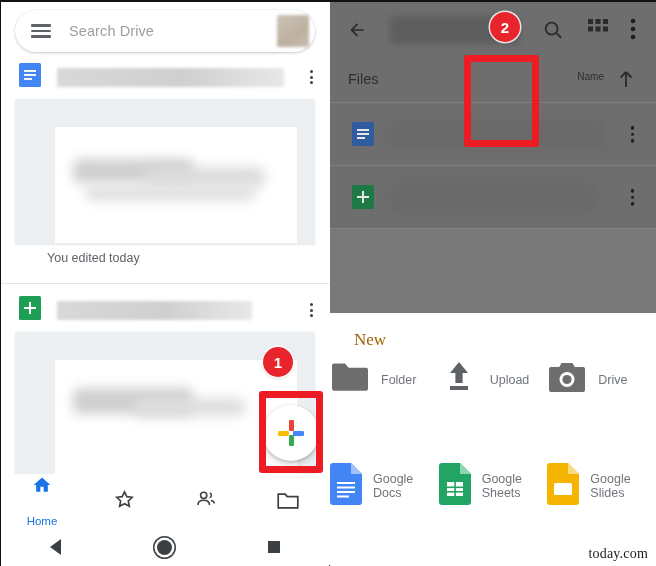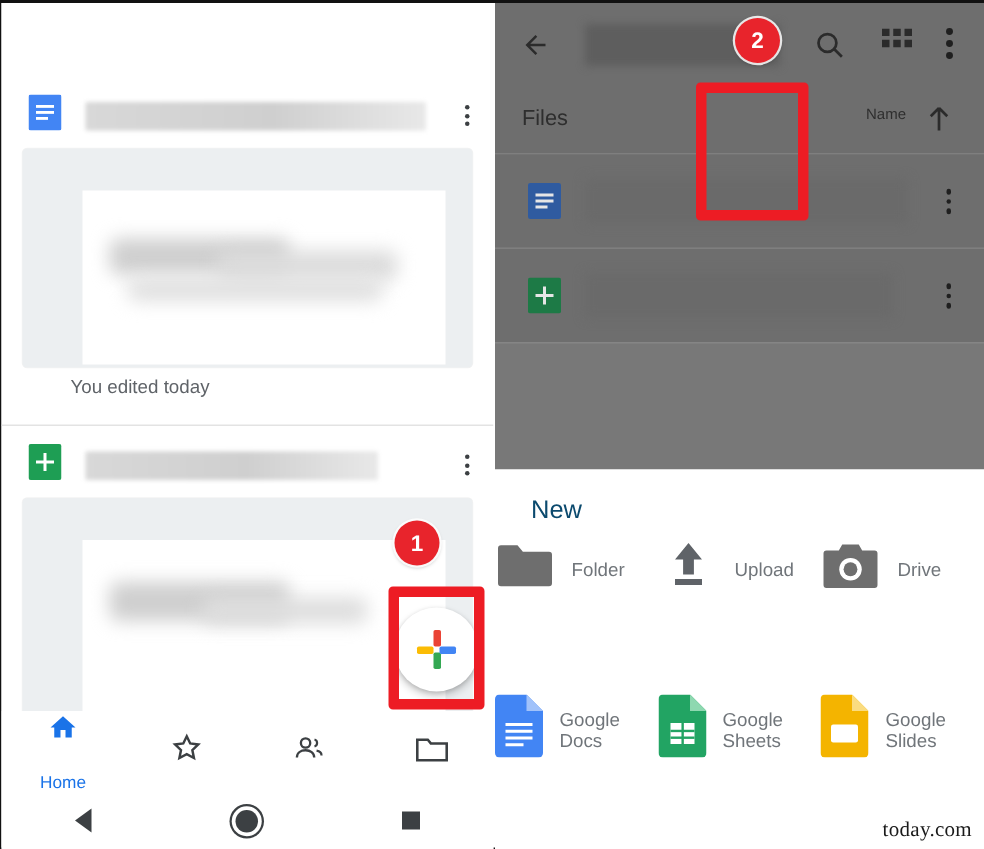--- a/index.html
+++ b/index.html
@@ -146,39 +146,48 @@
   }
   .dim-kebab { position:absolute; right:22px; top:50%; transform:translateY(-50%);
     display:flex; flex-direction:column; gap:3px; align-items:center; }
   .dim-kebab i { width:3.5px; height:3.5px; border-radius:50%; background:#1f1f1f; display:block; }
 
   
   .new-sheet {
     position:absolute; left:0; top:311px; width:326px; height: 253px;
     background:#ffffff;
   }
-  .new-title { position:absolute; left:24px; top:17px; font-size: 17px; color:#0c4a6e; }
+  .new-title { position:absolute; left:24px; top:17px; font-size: 17px; color:#a16207;font-family:Liberation Serif, serif; }
   .tile-grid { position:absolute; left:0; top:48px; width:326px; display:flex; }
   .tile { flex:1; display:flex; flex-direction:row; align-items:center; gap: 11px; }
   .tile-label { font-size: 12.5px; color:#70757a; }
   .tile-grid2 { position:absolute; left:0; top:150px; width:326px; display:flex; }
 
   .watermark {
     position:absolute; right: 8px; bottom: 4px;
     font-size: 14px; color: #1a1a1a; letter-spacing: 0.2px;
     font-family: "Liberation Serif", serif;
   }
 </style>
 </head>
 <body>
 
 <div id="root">
 
   <div id="left-panel">
 
+    <div class="search-bar">
+      <div class="hamburger">
+        <i></i>
+          <i></i>
+          <i></i>
+      </div>
+      <div class="search-placeholder">Search Drive</div>
+      <div class="avatar"></div>
+    </div>
 
     <div class="file-row" style="top:55px;">
       <span class="doc-ico">
         <svg width="22" height="24" viewBox="0 0 22 24">
           <rect x="0" y="0" width="22" height="24" rx="1.5" fill="#4285f4"></rect>
           <rect x="5" y="7" width="12" height="1.9" fill="#fff"></rect>
           <rect x="5" y="11" width="12" height="1.9" fill="#fff"></rect>
           <rect x="5" y="15" width="8" height="1.9" fill="#fff"></rect>
         </svg>
       </span>

